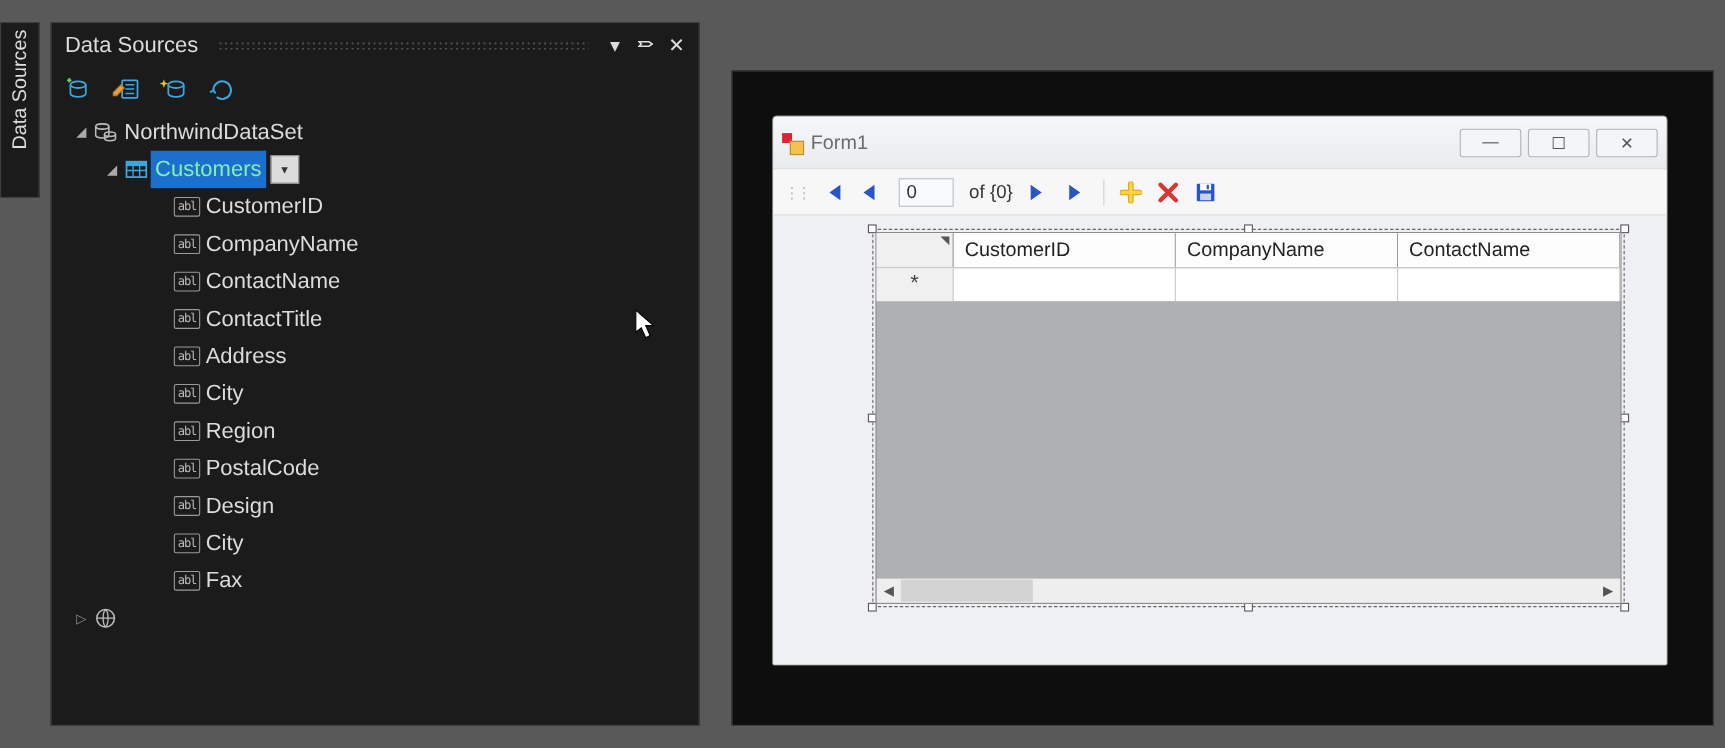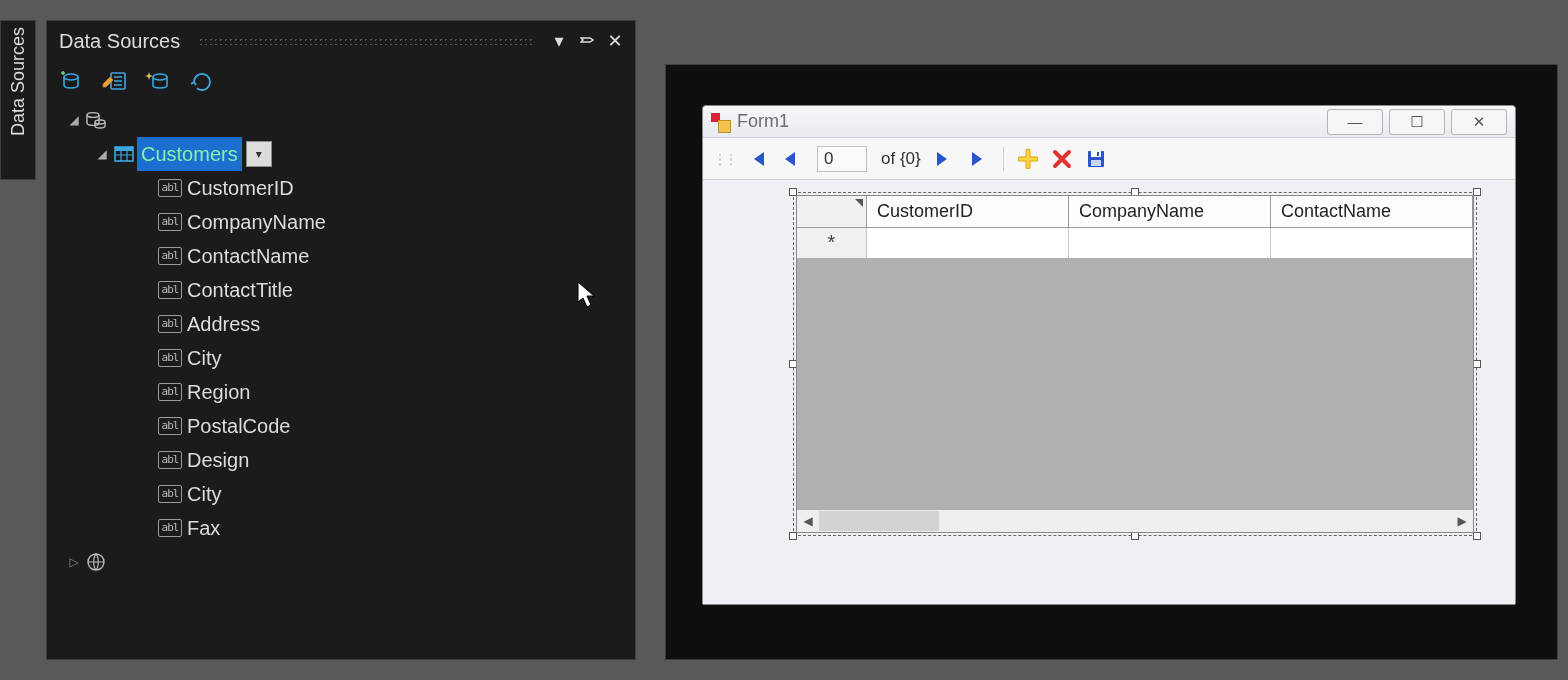--- a/index.html
+++ b/index.html
@@ -71,21 +71,21 @@
     background:#0e0e0e; border:1px solid #3e3e42;
   }
 
   
   .winform {
     position:absolute; left:36px; top:40px; width:814px; height:500px;
     background:#eef0f3; border:1px solid #8a8a8a; border-radius:4px 4px 2px 2px;
     display:flex; flex-direction:column; box-shadow:0 0 0 1px #fff inset;
   }
   .wf-title {
-    height:32px; display:flex; align-items:center; padding:0 8px;
+    height:48px; display:flex; align-items:center; padding:0 8px;
     background:linear-gradient(#f6f7fa,#e9ebee); border-bottom:1px solid #cfd2d6;
     border-radius:4px 4px 0 0;
   }
   .wf-title .app-icon { width:18px; height:18px; position:relative; margin-right:8px;}
   .wf-title .app-icon::before{content:'';position:absolute;left:0;top:0;width:9px;height:9px;background:#d23;}
   .wf-title .app-icon::after {content:'';position:absolute;left:7px;top:7px;width:11px;height:11px;background:#f2c14e;border:1px solid #b89030;}
   .wf-title .txt { color:#6a6c6f; font-size:18px; }
   .wf-title .spacer { flex:1; }
   .wf-btn { width:56px; height:26px; margin-left:6px; background:#f4f5f7; border:1px solid #b0b4b8; border-radius:3px;
             display:flex; align-items:center; justify-content:center; color:#555; font-size:15px; cursor:pointer;}
@@ -194,20 +194,21 @@
         <span class="spacer" style="width:18px"></span>
         <span class="caret">◢</span>
         <span class="node-icon">
           <svg width="22" height="22" viewBox="0 0 22 22">
               <ellipse cx="8" cy="6" rx="6" ry="2.4" fill="none" stroke="#bbb" stroke-width="1.4"></ellipse>
               <path d="M2 6v8c0 1.3 2.7 2.4 6 2.4s6-1.1 6-2.4V6" fill="none" stroke="#bbb" stroke-width="1.4"></path>
               <ellipse cx="15" cy="13" rx="5" ry="2" fill="none" stroke="#bbb" stroke-width="1.4"></ellipse>
               <path d="M10 13v4c0 1.1 2.2 2 5 2s5-.9 5-2v-4" fill="none" stroke="#bbb" stroke-width="1.4"></path>
             </svg>
         </span>
+        <span class="label">NorthwindDataSet</span>
       </div>
 
       <div class="tree-row selected">
         <span class="spacer" style="width:46px"></span>
         <span class="caret">◢</span>
         <span class="node-icon">
           <svg width="22" height="22" viewBox="0 0 22 22">
               <rect x="2" y="4" width="18" height="14" fill="none" stroke="#3ba7e0" stroke-width="1.6"></rect>
               <rect x="2" y="4" width="18" height="4" fill="#3ba7e0"></rect>
               <path d="M2 12h18M8 4v14M14 4v14" stroke="#3ba7e0" stroke-width="1.2"></path>

